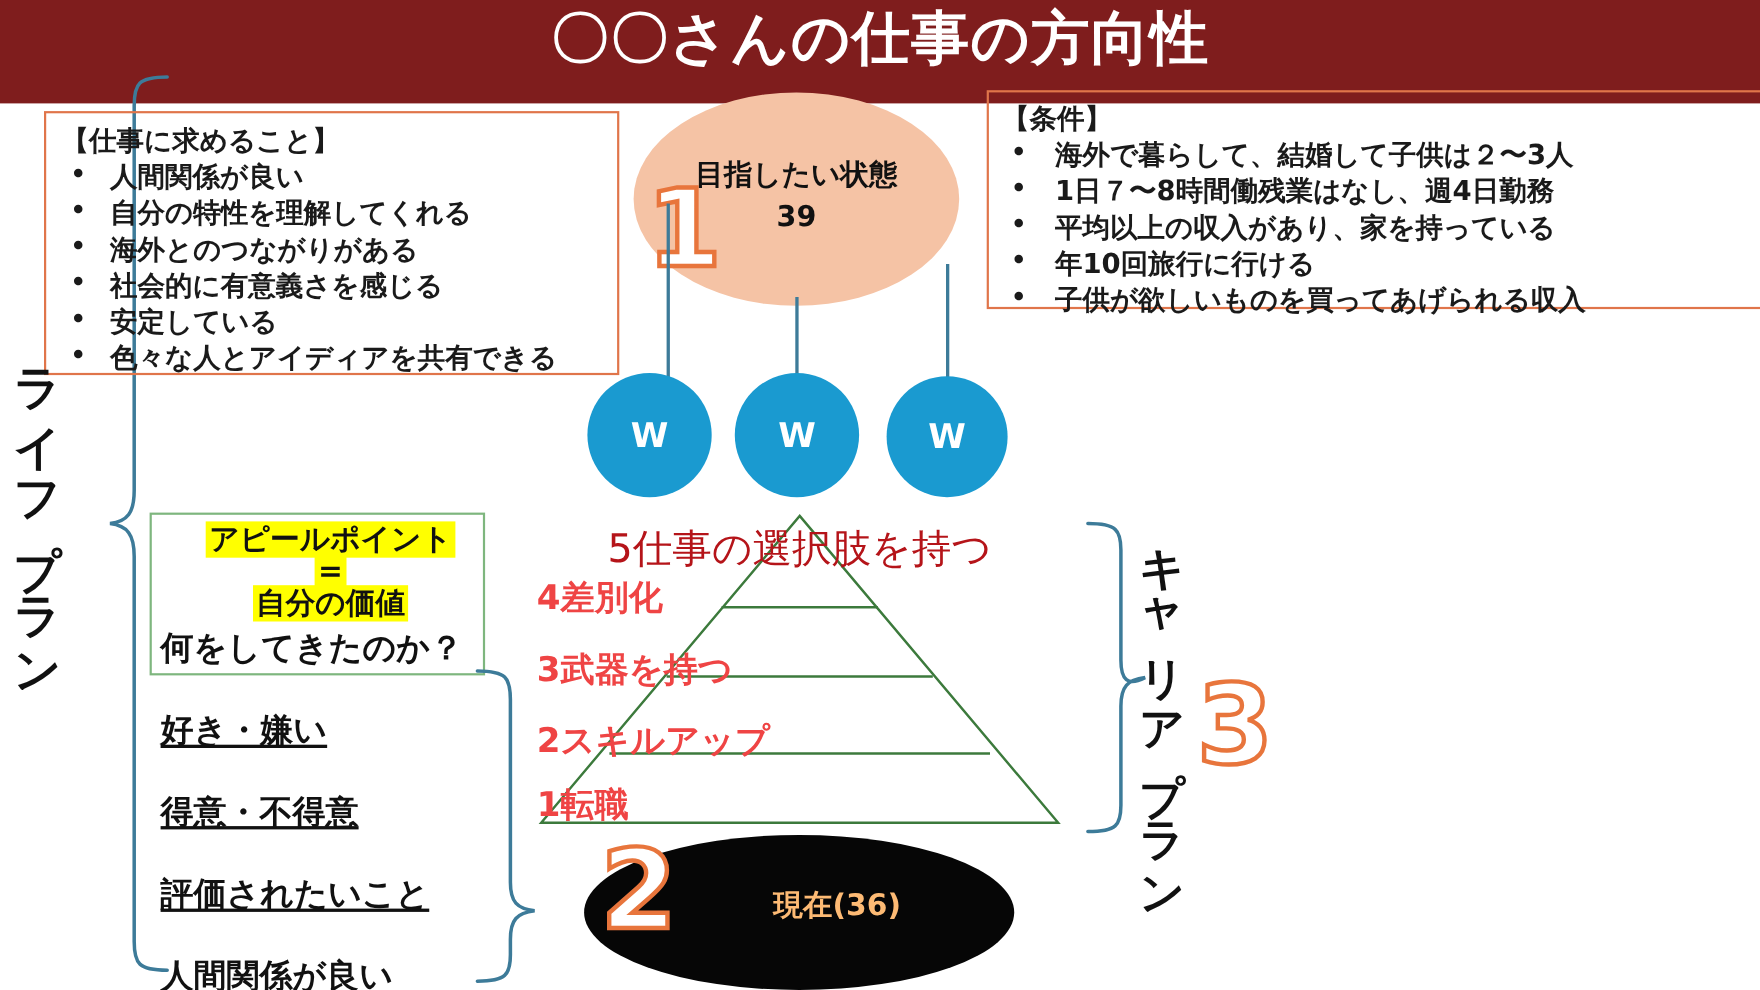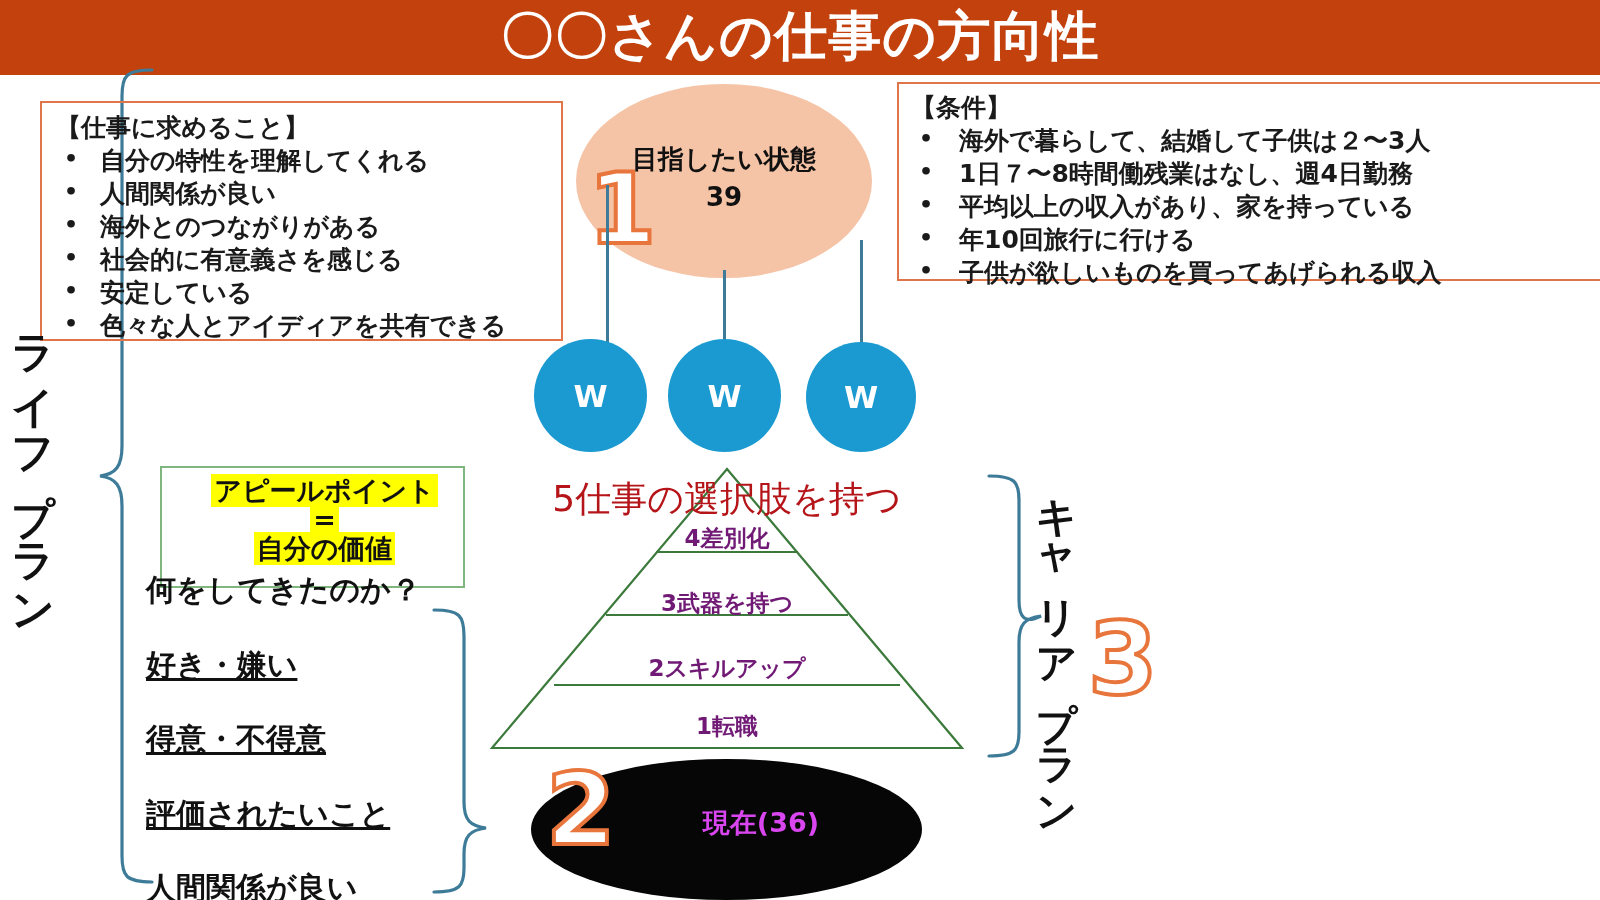--- a/index.html
+++ b/index.html
@@ -16,22 +16,22 @@
     height: 900px;
     background: #ffffff;
     overflow: hidden;
   }
 
   
   .title-bar {
     position: absolute;
     left: 0; top: 0;
     width: 1600px;
-    height: 75px;
-    background: #c2410c;
+    height: 94px;
+    background: #7f1d1d;
   }
   .title-text {
     position: absolute;
     left: 0; top: 0;
     width: 1600px;
     height: 75px;
     line-height: 72px;
     text-align: center;
     color: #ffffff;
     font-size: 53px;
@@ -156,46 +156,45 @@
   
   #pyramid {
     position: absolute;
     left: 488px; top: 465px;
     width: 478px; height: 287px;
   }
   #pyramid svg { display: block; }
   .pyr-label {
     position: absolute;
     width: 478px;
-    text-align: center;
-    font-size: 23px;
-    font-weight: bold;
-    color: #701a75;
+    font-size: 31px;
+    font-weight: bold;
+    color: #ef4444;
     white-space: nowrap;
   }
   #pl4 { top: 58px; }
   #pl3 { top: 123px; }
   #pl2 { top: 188px; }
   #pl1 { top: 246px; }
 
   #pyr-top-label {
     position: absolute;
     left: 488px; top: 475px;
     width: 478px;
     text-align: center;
     font-size: 36px;
     font-weight: normal;
     color: #B51419;
     white-space: nowrap;
   }
 
   
   #appeal-box {
-    left: 160px; top: 466px;
-    width: 305px; height: 122px; padding-left: 24px;
+    left: 136px; top: 466px;
+    width: 305px; height: 148px; padding-left: 24px;
   }
   #appeal-box .line {
     width: 100%;
     text-align: center;
     font-size: 27px;
     font-weight: bold;
     color: #111;
     line-height: 1.07;
   }
   #appeal-box .line span.hl {
@@ -231,21 +230,21 @@
     background: #060606;
     border-radius: 50%;
   }
   #now-ellipse .label {
     position: absolute;
     left: 100px; top: 46px;
     width: 260px;
     text-align: center;
     font-size: 27px;
     font-weight: bold;
-    color: #d946ef;
+    color: #fdba74;
   }
 
   
   .vtext {
     position: absolute;
     font-size: 43px;
     font-weight: bold;
     color: #111;
     writing-mode: vertical-rl;
     text-orientation: upright;
@@ -268,22 +267,22 @@
   </div>
 
   <svg class="brace" style="left:96px; top:66px;" width="60" height="820" viewBox="0 0 60 820">
     <path d="M 56 4 C 30 4 26 10 26 30 L 26 380 C 26 400 20 408 4 410 C 20 412 26 420 26 440 L 26 790 C 26 810 30 816 56 816" fill="none" stroke="#3D7B99" stroke-width="3.2" stroke-linecap="round"></path>
   </svg>
 
   <div class="box-orange" id="left-box">
     <div class="inner">
       <div class="blk-title">【仕事に求めること】</div>
       <ul class="blk-list">
+        <li>人間関係が良い</li>
         <li>自分の特性を理解してくれる</li>
-        <li>人間関係が良い</li>
         <li>海外とのつながりがある</li>
         <li>社会的に有意義さを感じる</li>
         <li>安定している</li>
         <li>色々な人とアイディアを共有できる</li>
       </ul>
     </div>
   </div>
 
   <div class="box-orange" id="right-box">
     <div class="inner">

